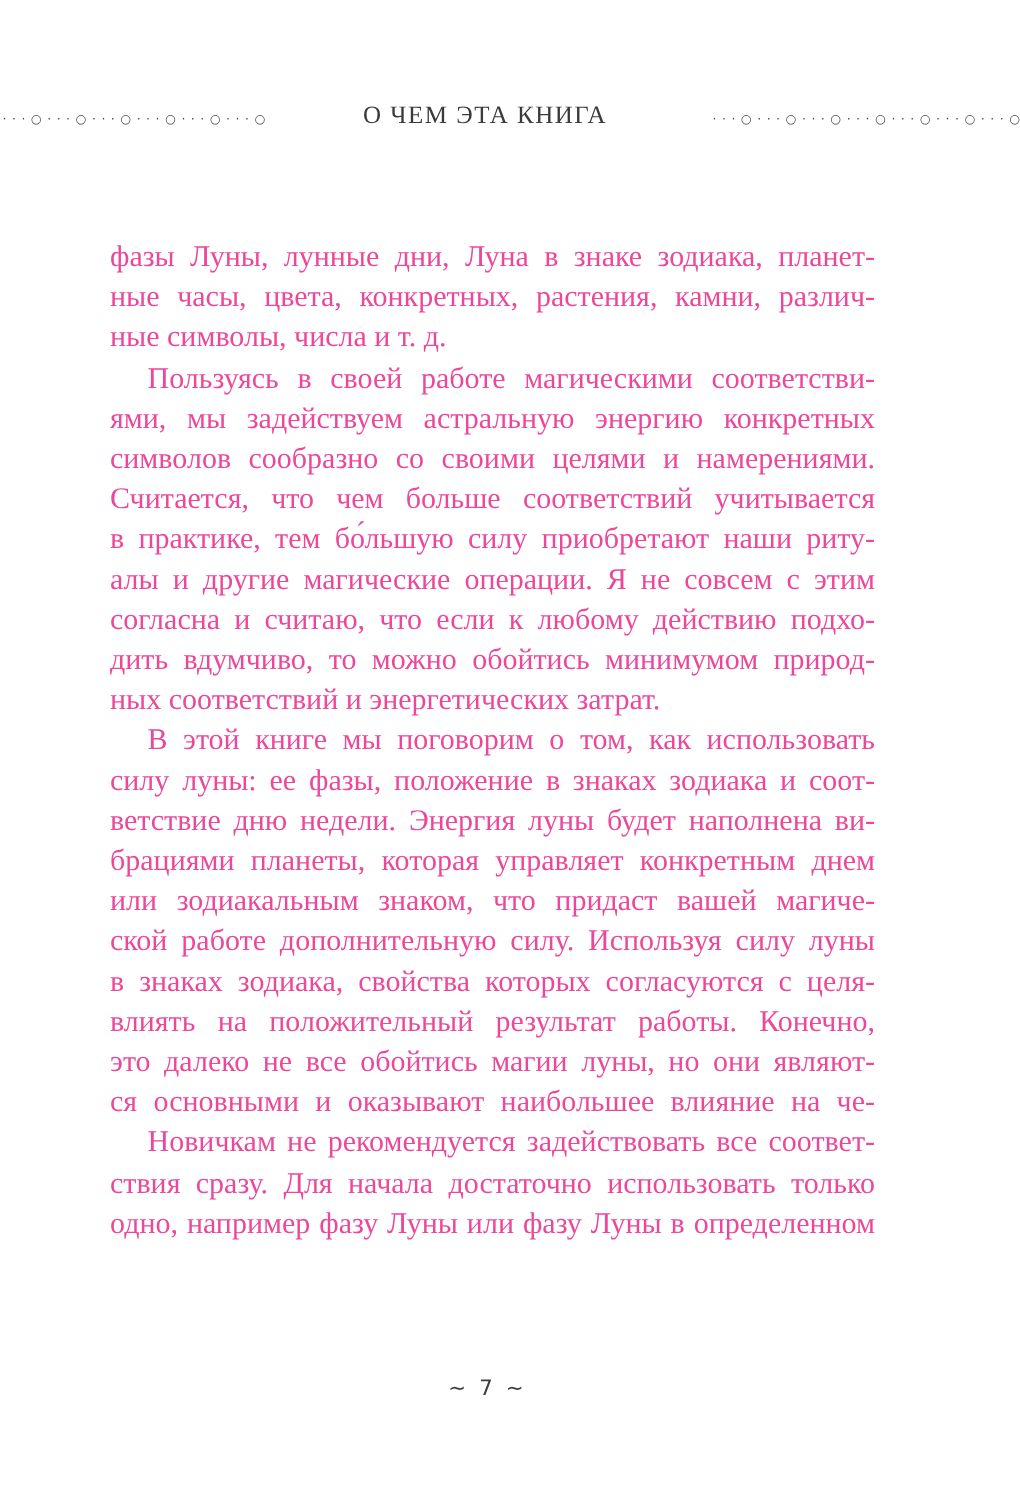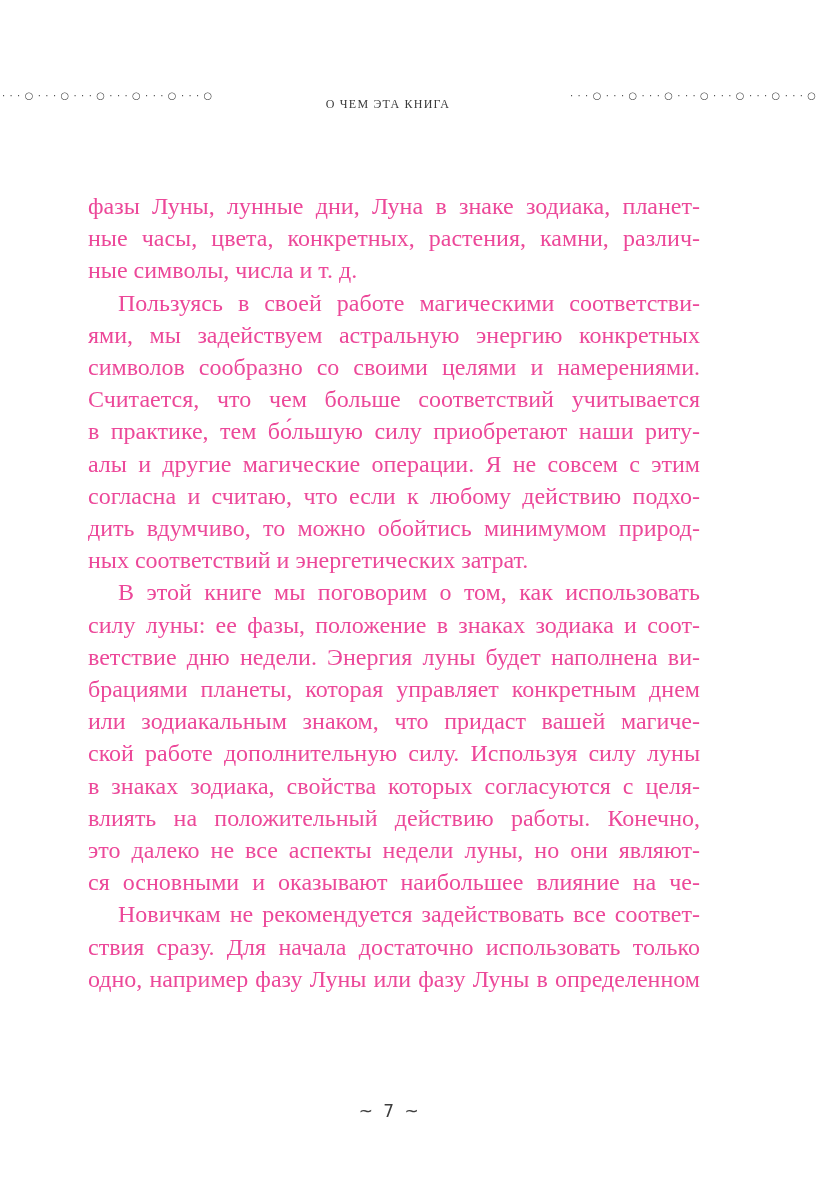--- a/index.html
+++ b/index.html
@@ -19,25 +19,25 @@
     line-height: 13px;
     letter-spacing: 0.6px;
     color: #4a4a4a;
     white-space: nowrap;
     overflow: hidden;
   }
   .orn-left  { left: 2px;   width: 214px; }
   .orn-right { left: 570px; width: 246px; }
   .chapter-title {
     position: absolute;
-    top: 95px;
+    top: 83px;
     left: 388px;
     transform: translateX(-50%);
     margin: 0;
-    font-size: 12px;
+    font-size: 20px;
     font-weight: normal;
     letter-spacing: 1.2px;
     color: #3a3a3a;
     white-space: nowrap;
     line-height: 18px;
   }
   .body-text {
     position: absolute;
     left: 88px;
     top: 190px;
@@ -98,22 +98,22 @@
         <div class="line last-left">ных соответствий и энергетических затрат.</div>
       </div>
       <div class="para indent">
         <div class="line">В этой книге мы поговорим о том, как использовать</div>
         <div class="line">силу луны: ее фазы, положение в знаках зодиака и соот-</div>
         <div class="line">ветствие дню недели. Энергия луны будет наполнена ви-</div>
         <div class="line">брациями планеты, которая управляет конкретным днем</div>
         <div class="line">или зодиакальным знаком, что придаст вашей магиче-</div>
         <div class="line">ской работе дополнительную силу. Используя силу луны</div>
         <div class="line">в знаках зодиака, свойства которых согласуются с целя-</div>
-        <div class="line">влиять на положительный действию работы. Конечно,</div>
-        <div class="line">это далеко не все аспекты недели луны, но они являют-</div>
+        <div class="line">влиять на положительный результат работы. Конечно,</div>
+        <div class="line">это далеко не все обойтись магии луны, но они являют-</div>
         <div class="line">ся основными и оказывают наибольшее влияние на че-</div>
       </div>
       <div class="para indent">
         <div class="line">Новичкам не рекомендуется задействовать все соответ-</div>
         <div class="line">ствия сразу. Для начала достаточно использовать только</div>
         <div class="line">одно, например фазу Луны или фазу Луны в определенном</div>
       </div>
     </div>
 
   <div class="page-number">~ 7 ~</div>

